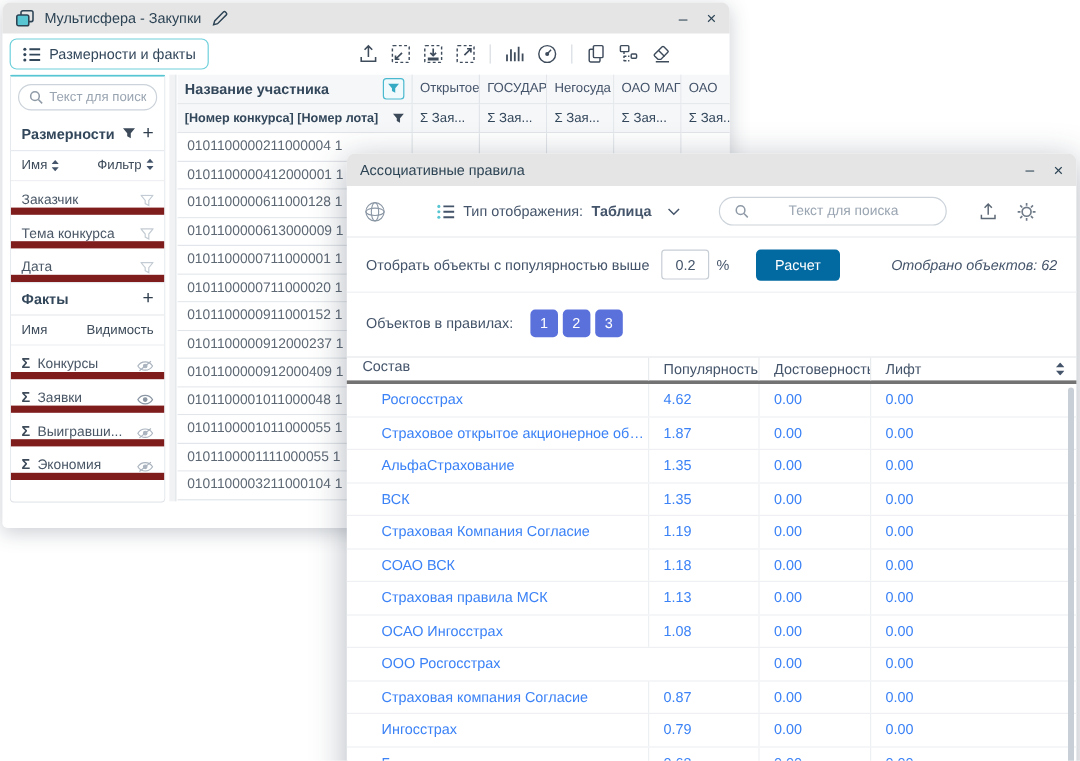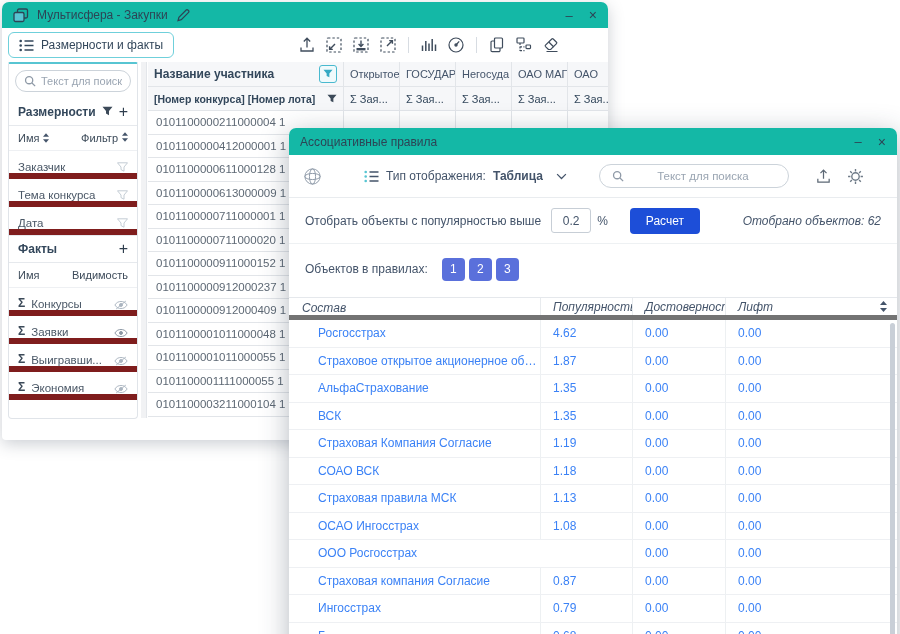--- a/index.html
+++ b/index.html
@@ -5,21 +5,21 @@
   * { margin:0; padding:0; box-sizing:border-box; }
   html,body { width:900px; height:634px; overflow:hidden; background:#fff;
     font-family:"Liberation Sans","DejaVu Sans",sans-serif; color:#33475b; position:relative; }
 
   .window { position:absolute; background:#fff; border-radius:7px 7px 4px 4px; }
   #main-window { left:2px; top:2px; width:606px; height:438px;
     box-shadow:0 4px 16px rgba(50,65,85,.25); }
   #dialog { left:289px; top:128px; width:608px; height:544px; z-index:10;
     box-shadow:0 6px 28px rgba(40,55,75,.35); }
 
-  .titlebar { height:27px; background:#14b8a6; border-radius:7px 7px 0 0;
+  .titlebar { height:27px; background:#e5e5e5; border-radius:7px 7px 0 0;
     display:flex; align-items:center; padding:0 11px; gap:8px; }
   #main-window .titlebar { height:26px; }
   .titlebar .title { font-size:12px; color:#2d4455; }
   .win-btns { margin-left:auto; display:flex; gap:16px; align-items:center; color:#2d4455; }
   .win-btns .wb { font-size:14px; line-height:1; cursor:default; }
   .win-btns .wb.min { font-size:13px; }
 
   
   .toolbar { height:34px; display:flex; align-items:center; padding:0 6px; }
   .dim-btn { display:flex; align-items:center; gap:7px; height:26px; padding:0 10px;
@@ -81,31 +81,31 @@
   .dlg-search input { border:0; outline:0; width:100%; font:11.5px "Liberation Sans",sans-serif;
     color:#5a6673; text-align:center; background:transparent; }
   .dlg-search input::placeholder { color:#9aa5b2; }
   .dlg-icons { margin-left:26px; display:flex; gap:15px; align-items:center; color:#44546a; }
 
   .controls1 { height:46px; display:flex; align-items:center; padding:0 16px; font-size:12px;
     color:#44546a; border-bottom:1px solid #eef1f3; }
   .threshold-input { width:40px; height:25px; border:1px solid #c7ced6; border-radius:3px; text-align:center;
     font:12px "Liberation Sans",sans-serif; color:#44546a; margin:0 6px 0 10px; outline:0; }
   .pct { margin-right:22px; }
-  .calc-btn { height:26px; padding:0 16px; background:#1d4ed8; color:#fff; border:0; border-radius:4px;
+  .calc-btn { height:26px; padding:0 16px; background:#0369a1; color:#fff; border:0; border-radius:4px;
     font:12px "Liberation Sans",sans-serif; }
   .selected-info { margin-left:auto; font-style:italic; color:#44546a; }
   .controls2 { height:50px; display:flex; align-items:center; padding:0 16px; font-size:12px; color:#44546a; gap:4px; }
   .rule-btns { display:flex; gap:4px; margin-left:10px; }
   .rule-btn { width:23px; height:23px; background:#5a70db; color:#fff; border:0; border-radius:4px;
     font:12px "Liberation Sans",sans-serif; display:flex; align-items:center; justify-content:center; }
 
   .dtable { position:absolute; left:0; right:0; top:169px; bottom:0; border-top:1px solid #e5e8ec; }
-  .dhead { display:flex; height:22px; align-items:flex-end; border-bottom:5px solid #737373;
-    font-size:12px; color:#44546a;font-style:italic; }
+  .dhead { display:flex; height:22px; align-items:flex-start; border-bottom:3px solid #737373;
+    font-size:12px; color:#44546a; }
   .dc { overflow:hidden; white-space:nowrap; flex-shrink:0; }
   .c-name { flex:1; padding-left:13px; }
   .c-pop { width:92px; } .c-conf { width:93px; } .c-lift { width:172px; }
   .dhead .ncol { display:flex; align-items:center; justify-content:space-between;
     padding:0 10px 0 12px; border-left:1px solid #e8ebee; height:100%; }
   .trow { display:flex; height:27.5px; align-items:center; border-bottom:1px solid #eef0f3;
     font-size:12px; color:#3b82f6; }
   .trow .c-name { padding-left:29px; text-overflow:ellipsis; }
   .trow .ncol { padding-left:12px; border-left:1px solid #edf0f2; height:100%; display:flex; align-items:center; }
   .dscroll { position:absolute; right:2px; top:25px; bottom:6px; width:5px; background:#c9cfd7; border-radius:3px; }

